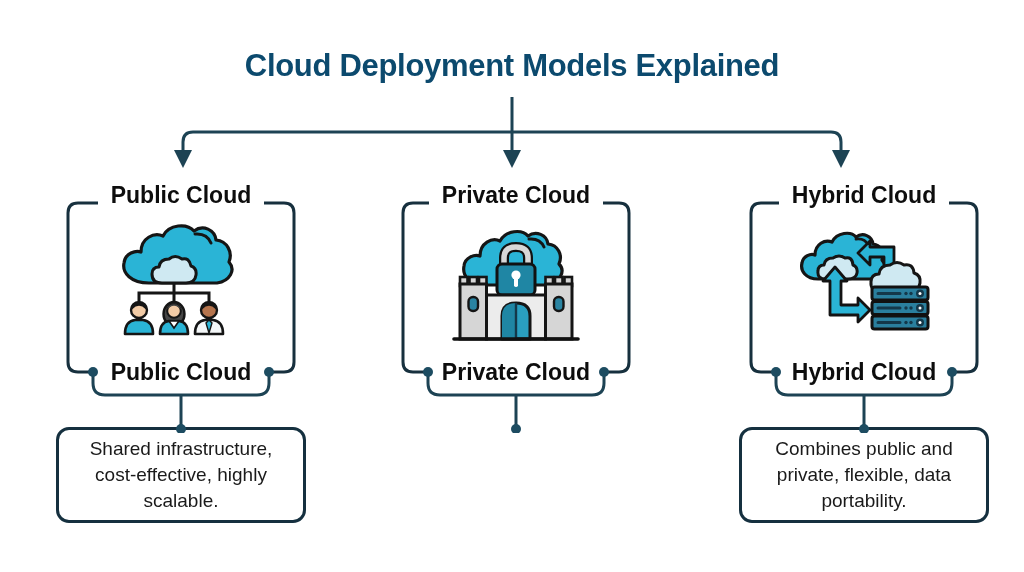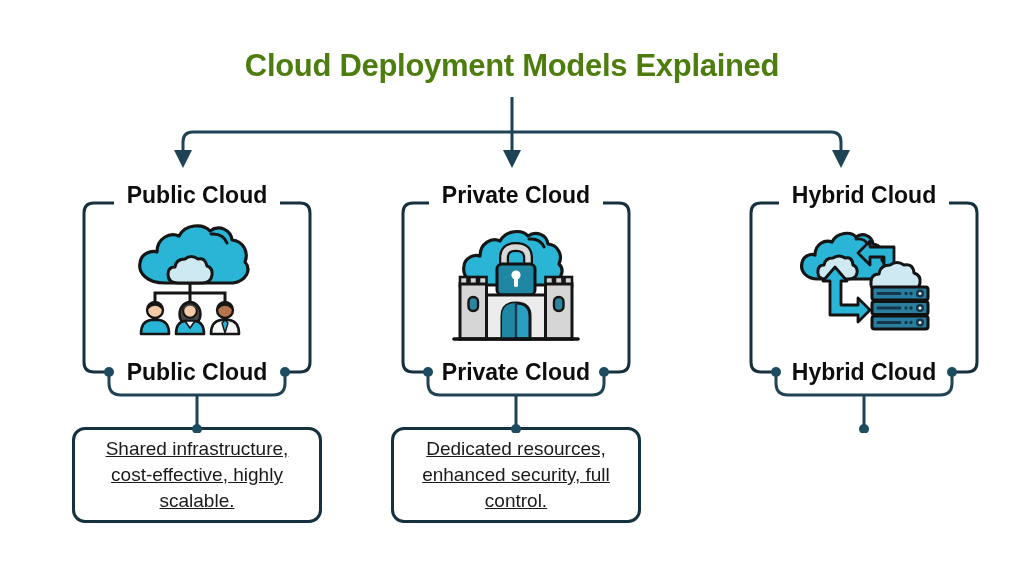--- a/index.html
+++ b/index.html
@@ -4,42 +4,42 @@
 <style>
   html,body{margin:0;padding:0;}
   body{
     width:1024px;height:572px;background:#ffffff;overflow:hidden;
     font-family:"Liberation Sans","DejaVu Sans",sans-serif;color:#111;
     position:relative;
   }
   .stage{position:absolute;inset:0;width:1024px;height:572px;}
   .page-title{
     position:absolute;top:48px;left:0;width:1024px;text-align:center;
-    font-size:31px;font-weight:bold;letter-spacing:-0.3px;color:#4d7c0f;
+    font-size:31px;font-weight:bold;letter-spacing:-0.3px;color:#0c4a6e;
   }
   .top-connector{position:absolute;left:0;top:95px;width:1024px;height:80px;pointer-events:none;}
   .column{position:absolute;top:183px;width:250px;height:360px;}
-  .col-0{left:72px;} .col-1{left:391px;} .col-2{left:739px;}
+  .col-0{left:56px;} .col-1{left:391px;} .col-2{left:739px;}
   .card-deco{position:absolute;top:0;left:0;width:250px;height:250px;z-index:3;pointer-events:none;}
   .card-header{
     position:absolute;top:0;left:0;width:250px;text-align:center;z-index:4;
     font-size:23px;font-weight:bold;line-height:25px;color:#0d0d0d;
   }
   .card-header span{background:#ffffff;padding:0 13px;display:inline-block;}
   .card-label{
     position:absolute;top:177px;left:0;width:250px;text-align:center;z-index:4;
     font-size:23px;font-weight:bold;line-height:25px;color:#0d0d0d;
   }
   .icon-wrap{position:absolute;top:38px;left:55px;width:140px;height:130px;z-index:2;}
   .icon-wrap svg{width:140px;height:130px;display:block;}
   .desc-box{
     position:absolute;top:244px;left:0;width:250px;height:96px;box-sizing:border-box;
     border:3px solid #15303f;border-radius:13px;background:#ffffff;z-index:1;
     display:flex;align-items:center;justify-content:center;text-align:center;
-    font-size:19px;line-height:26px;color:#1a1a1a;padding:12px 14px;text-decoration:underline;
+    font-size:19px;line-height:26px;color:#1a1a1a;padding:12px 14px;
   }
 </style>
 </head>
 <body>
 
 <div class="stage">
 
   <svg width="0" height="0" style="position:absolute" aria-hidden="true">
     <defs>
       <symbol id="card-frame" viewBox="0 0 250 250">
@@ -128,23 +128,20 @@
         <rect x="108" y="76" width="9.5" height="14" rx="4.5" fill="#2a84a2" stroke="#151515" stroke-width="2.4"></rect>
 
         <rect x="40.5" y="74" width="59" height="44" fill="#ececec" stroke="#151515" stroke-width="3"></rect>
         <path d="M56,118 V95 Q56,82 70,82 Q84,82 84,95 V118 Z" fill="#2a9fc0" stroke="#151515" stroke-width="3" stroke-linejoin="round"></path>
         <path d="M56,118 V95 Q56,82 70,82 V118 Z" fill="#1f86a4"></path>
         <path d="M70,82 V118" stroke="#14384a" stroke-width="2.4"></path>
         <path d="M8,118 H132" stroke="#111111" stroke-width="3.6" stroke-linecap="round"></path>
       </svg>
     </div>
     <div class="card-label">Private Cloud</div>
-    <div class="desc-box">
-      <span>Dedicated resources, enhanced security, full control.</span>
-    </div>
   </div>
 
   <div class="column col-2">
     <svg class="card-deco" viewBox="0 0 250 250">
         <use href="#card-frame"></use>
       </svg>
     <div class="card-header"><span>Hybrid Cloud</span></div>
     <div class="icon-wrap">
       <svg viewBox="0 0 140 130">
 
@@ -172,15 +169,18 @@
           <circle cx="126" cy="72.5" r="4" fill="#14384a"></circle>
             <circle cx="126" cy="72.5" r="1.5" fill="#ffffff"></circle>
           <circle cx="126" cy="87" r="4" fill="#14384a"></circle>
             <circle cx="126" cy="87" r="1.5" fill="#ffffff"></circle>
           <circle cx="126" cy="101.5" r="4" fill="#14384a"></circle>
             <circle cx="126" cy="101.5" r="1.5" fill="#ffffff"></circle>
         </g>
       </svg>
     </div>
     <div class="card-label">Hybrid Cloud</div>
+    <div class="desc-box">
+      <span>Combines public and private, flexible, data portability.</span>
+    </div>
   </div>
 
 </div>
 
 </body></html>

